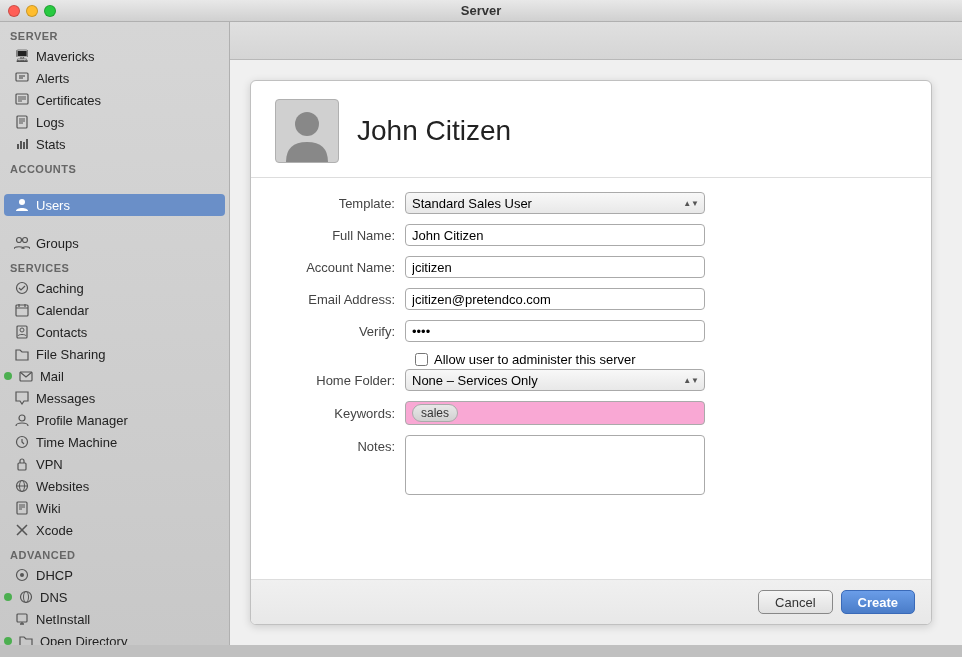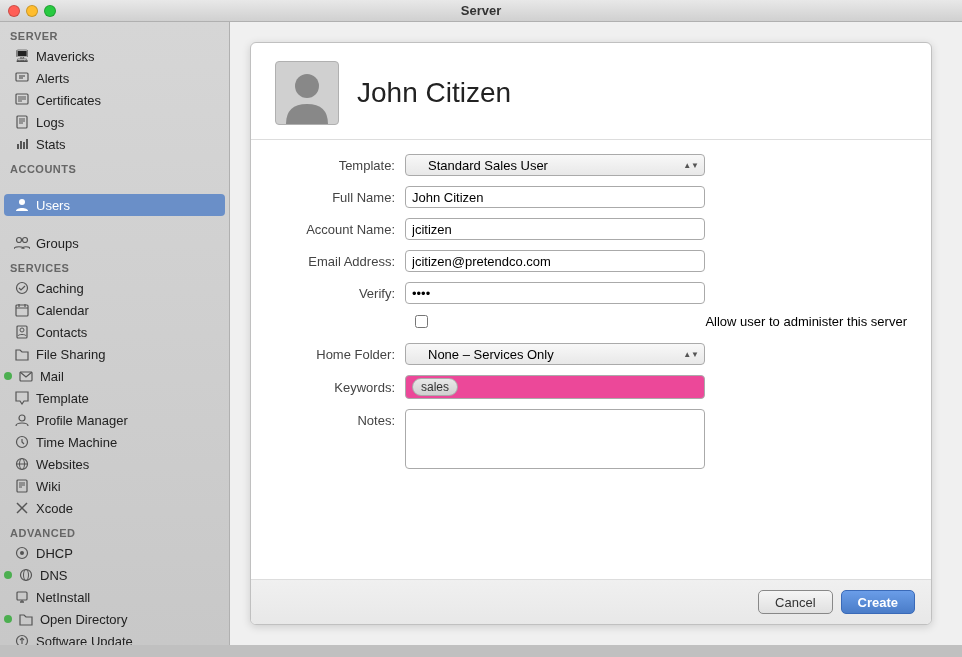--- a/index.html
+++ b/index.html
@@ -99,21 +99,21 @@
       left: 4px;
     }
     .sidebar-item-wrapper {
       position: relative;
       display: flex;
       align-items: center;
     }
     .content-area {
       flex: 1;
       display: flex;
-      flex-direction: row;
+      flex-direction: column;
       background: #f0f0f0;
       overflow: hidden;
     }
     .top-strip {
       height: 38px;
       background: linear-gradient(to bottom, #e0e0e0, #d5d5d5);
       border-bottom: 1px solid #b8b8b8;
     }
     .form-panel {
       flex: 1;
@@ -189,21 +189,21 @@
       position: relative;
       display: inline-block;
       width: 100%;
       max-width: 300px;
     }
     .form-select {
       width: 100%;
       height: 22px;
       border: 1px solid #aaa;
       border-radius: 4px;
-      padding: 2px 20px 2px 22px;
+      padding: 2px 20px 2px 6px;
       font-size: 13px;
       background: linear-gradient(to bottom, #f8f8f8, #e8e8e8);
       appearance: none;
       -webkit-appearance: none;
       outline: none;
       cursor: pointer;
     }
     .select-arrow {
       position: absolute;
       right: 6px;
@@ -235,37 +235,36 @@
       background: linear-gradient(to bottom, #f5f5f5, #e0e0e0);
       display: flex;
       align-items: center;
       justify-content: center;
       cursor: pointer;
       font-size: 12px;
     }
     .checkbox-row {
       display: flex;
       align-items: center;
-      margin-bottom: 14px;
+      margin-bottom: 2px;
       padding-left: 140px;
       gap: 6px;
-      justify-content: space-between;
     }
     .keywords-field {
       display: flex;
       align-items: center;
       flex-wrap: wrap;
       gap: 4px;
       width: 100%;
       max-width: 300px;
       min-height: 22px;
       border: 1px solid #aaa;
       border-radius: 4px;
       padding: 2px 6px;
-      background: #ec4899;
+      background: #f9a8d4;
     }
     .keyword-tag {
       background: linear-gradient(to bottom, #e8e8e8, #d0d0d0);
       border: 1px solid #aaa;
       border-radius: 10px;
       padding: 1px 8px;
       font-size: 12px;
       color: #333;
     }
     .notes-textarea {
@@ -450,39 +449,48 @@
           </span>
           <span class="sidebar-item-label">Mail</span>
         </div>
       </div>
       <div class="sidebar-item">
         <span class="icon">
           <svg width="14" height="14" viewBox="0 0 14 14">
               <path d="M1 1 l12 0 l0 9 l-4 0 l-2 3 l-2-3 l-4 0 Z" fill="none" stroke="#555" stroke-width="1.2"></path>
             </svg>
         </span>
-        <span class="sidebar-item-label">Template</span>
+        <span class="sidebar-item-label">Messages</span>
       </div>
       <div class="sidebar-item">
         <span class="icon">
           <svg width="14" height="14" viewBox="0 0 14 14">
               <circle cx="7" cy="5" r="3" fill="none" stroke="#555" stroke-width="1.2"></circle>
               <path d="M1 13 c0-4 12-4 12 0" fill="none" stroke="#555" stroke-width="1.2"></path>
             </svg>
         </span>
         <span class="sidebar-item-label">Profile Manager</span>
       </div>
       <div class="sidebar-item">
         <span class="icon">
           <svg width="14" height="14" viewBox="0 0 14 14">
               <circle cx="7" cy="7" r="5.5" fill="none" stroke="#555" stroke-width="1.2"></circle>
               <polyline points="7,4 7,7 9,9" fill="none" stroke="#555" stroke-width="1.2"></polyline>
             </svg>
         </span>
         <span class="sidebar-item-label">Time Machine</span>
+      </div>
+      <div class="sidebar-item">
+        <span class="icon">
+          <svg width="14" height="14" viewBox="0 0 14 14">
+              <rect x="3" y="6" width="8" height="7" rx="1" fill="none" stroke="#555" stroke-width="1.2"></rect>
+              <path d="M5 6 L5 4 a2 2 0 0 1 4 0 L9 6" fill="none" stroke="#555" stroke-width="1.2"></path>
+            </svg>
+        </span>
+        <span class="sidebar-item-label">VPN</span>
       </div>
       <div class="sidebar-item">
         <span class="icon">
           <svg width="14" height="14" viewBox="0 0 14 14">
               <circle cx="7" cy="7" r="5.5" fill="none" stroke="#555" stroke-width="1.2"></circle>
               <ellipse cx="7" cy="7" rx="2.5" ry="5.5" fill="none" stroke="#555" stroke-width="1"></ellipse>
               <line x1="1.5" y1="7" x2="12.5" y2="7" stroke="#555" stroke-width="1"></line>
             </svg>
         </span>
         <span class="sidebar-item-label">Websites</span>

